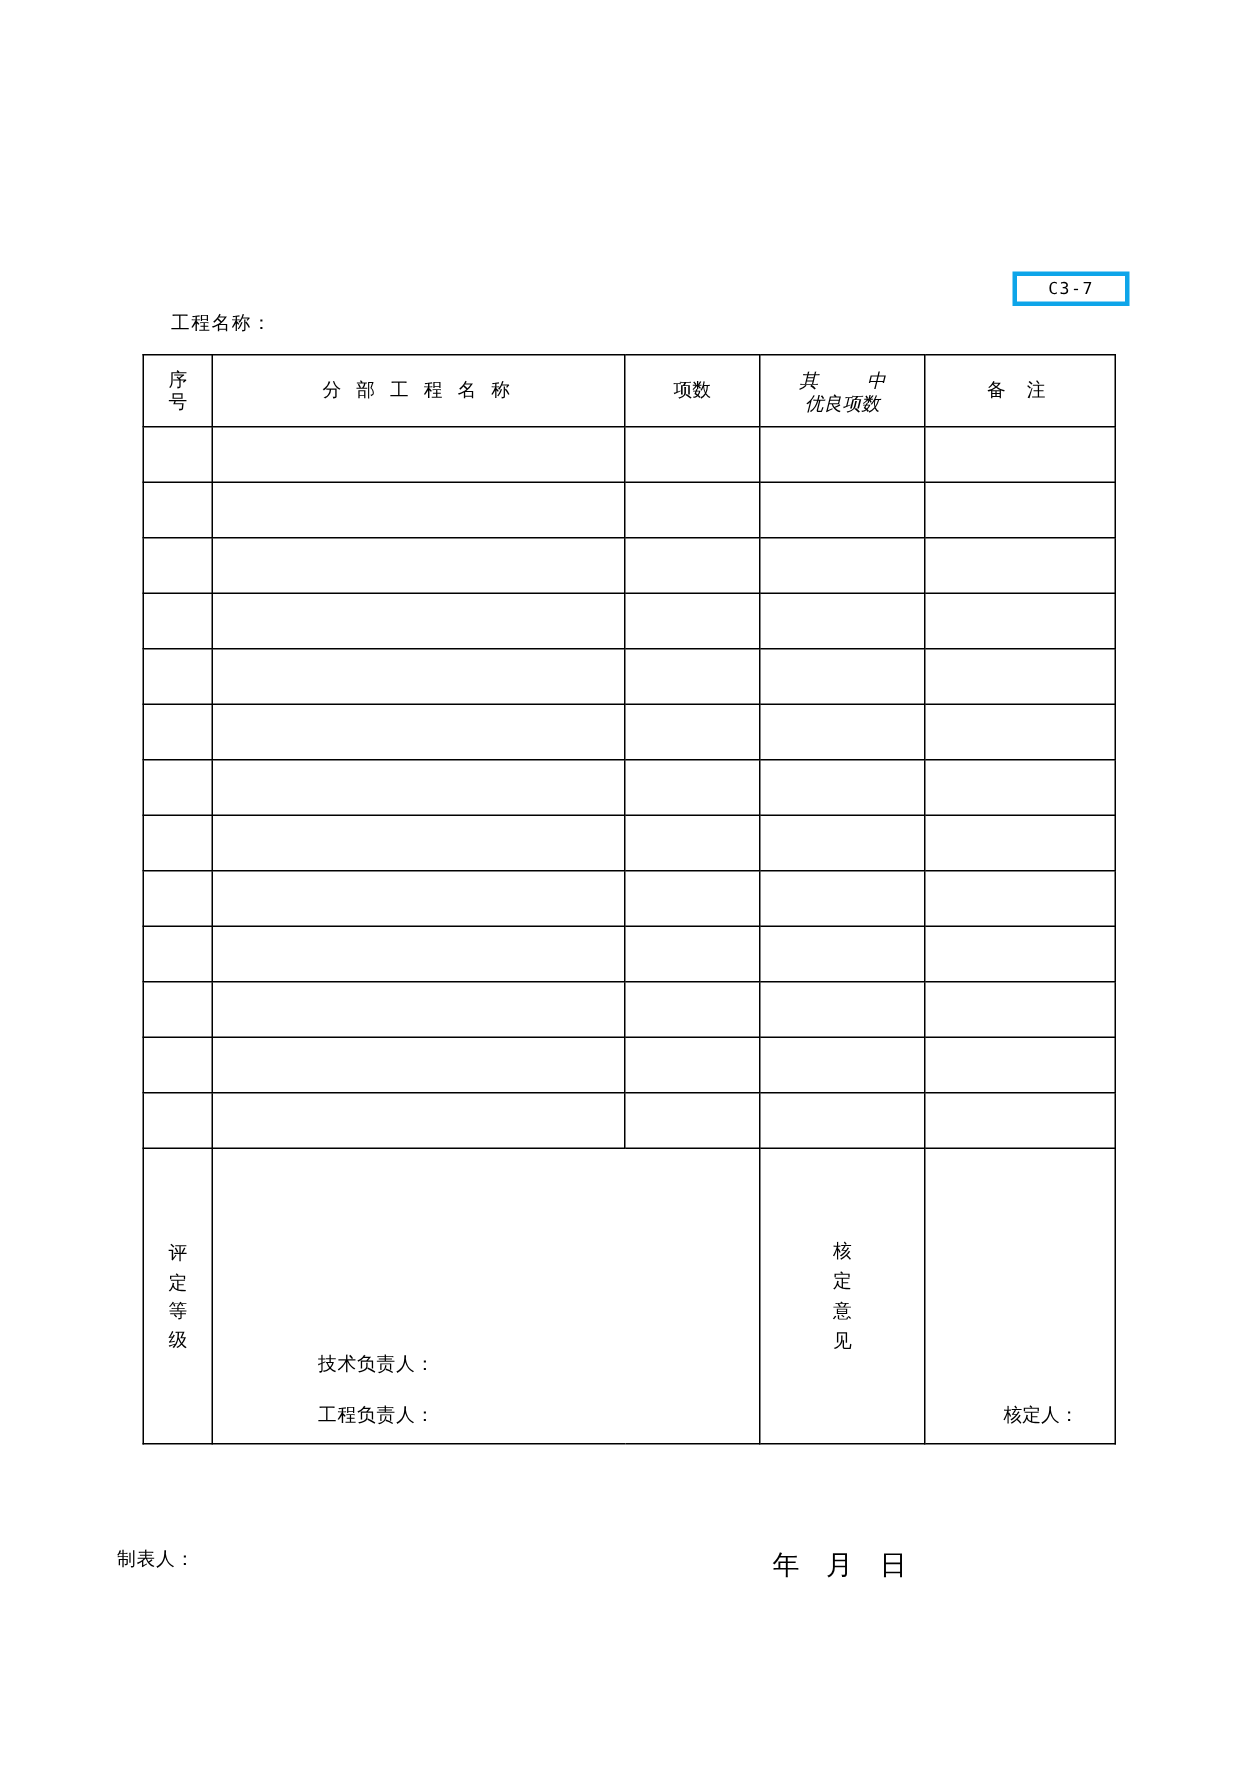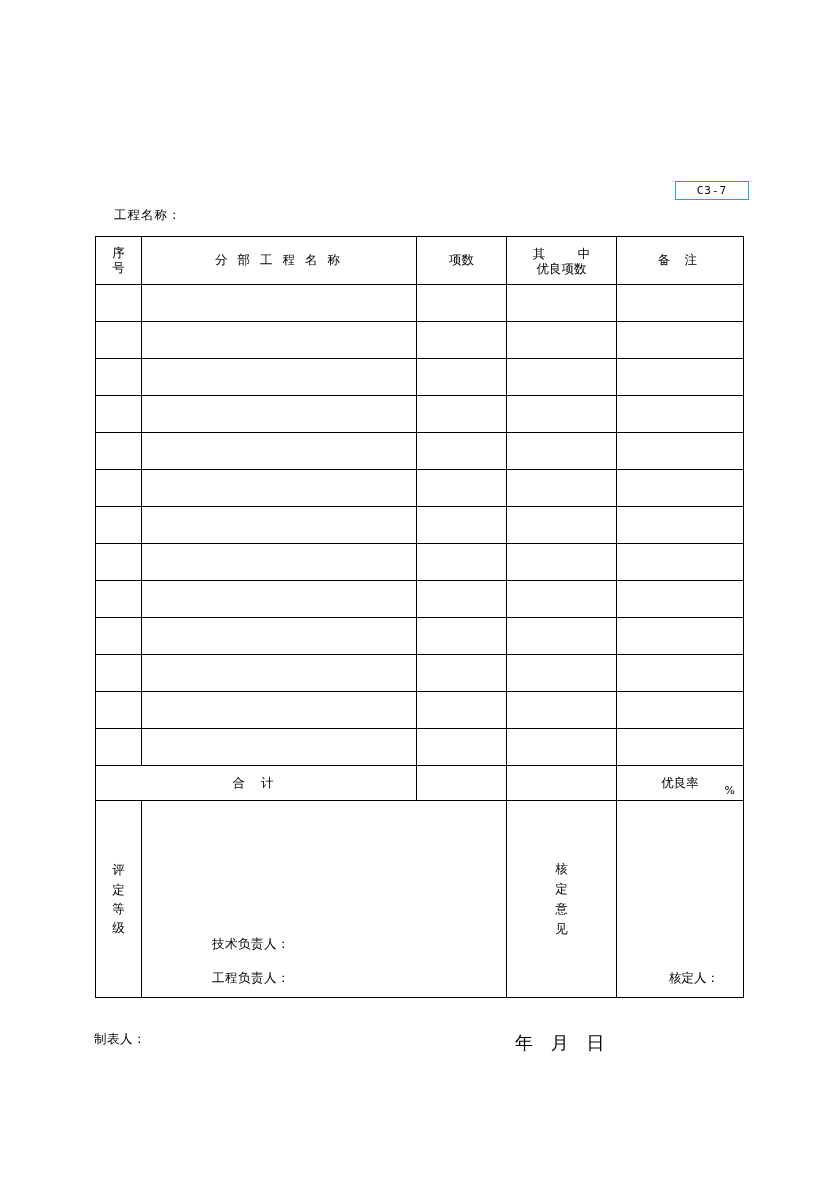--- a/index.html
+++ b/index.html
@@ -31,21 +31,21 @@
     font-weight: bold;
     letter-spacing: 1px;
     font-family: "DejaVu Sans", "Liberation Sans", sans-serif;
   }
   .form-code {
     position: absolute;
     top: 181px;
     left: 675px;
     width: 72px;
     height: 17px;
-    border: 1px solid #0ea5e9;
+    border: 3px solid #0ea5e9;
     font-size: 11px;
     letter-spacing: 1px;
     display: flex;
     align-items: center;
     justify-content: center;
     font-family: "DejaVu Sans Mono", "Liberation Mono", monospace;
   }
   .project-name {
     position: absolute;
     top: 207px;
@@ -78,20 +78,21 @@
   .hdr { height: 48px; }
   .hdr-seq {
     line-height: 1.15;
     font-size: 12.5px;
   }
   .hdr-name { letter-spacing: 3px; font-size: 13px; }
   .hdr-count { font-size: 13px; }
   .hdr-good {
     line-height: 1.2;
     font-size: 12.5px;
+    font-style: italic;
   }
   .hdr-good .l1 { letter-spacing: 10px; padding-left: 10px; }
   .hdr-remark { letter-spacing: 5px; font-size: 13px; }
 
   .row td { height: 36px; }
 
   .total-row td { height: 34px; }
   .total-label { letter-spacing: 6px; font-size: 13px; }
   .rate-cell {
     text-align: left;
@@ -140,21 +141,21 @@
   }
   .sig-verify {
     position: absolute;
     left: 28px;
     bottom: 10px;
     font-size: 12.5px;
     margin-left: 24px;
   }
   .footer-left {
     position: absolute;
-    left: 94px;
+    left: 78px;
     top: 1031px;
     font-size: 12.5px;
     letter-spacing: 0.5px;
   }
   .footer-right {
     position: absolute;
     left: 515px;
     top: 1031px;
     font-size: 18px;
     letter-spacing: 6px;
@@ -280,29 +281,20 @@
         <td></td>
       </tr>
       <tr class="row">
         <td></td>
         <td></td>
         <td></td>
         <td></td>
         <td></td>
       </tr>
 
-      <tr class="total-row">
-        <td class="total-label" colspan="2">合    计</td>
-        <td></td>
-        <td></td>
-        <td class="rate-cell">
-          <span>优良率</span><span></span>
-          <span class="pct">%</span>
-        </td>
-      </tr>
 
       <tr>
         <td class="bottom-grade">
           <div class="vstack">
             <span>评</span>
             <span>定</span>
             <span>等</span>
             <span>级</span>
           </div>
         </td>

